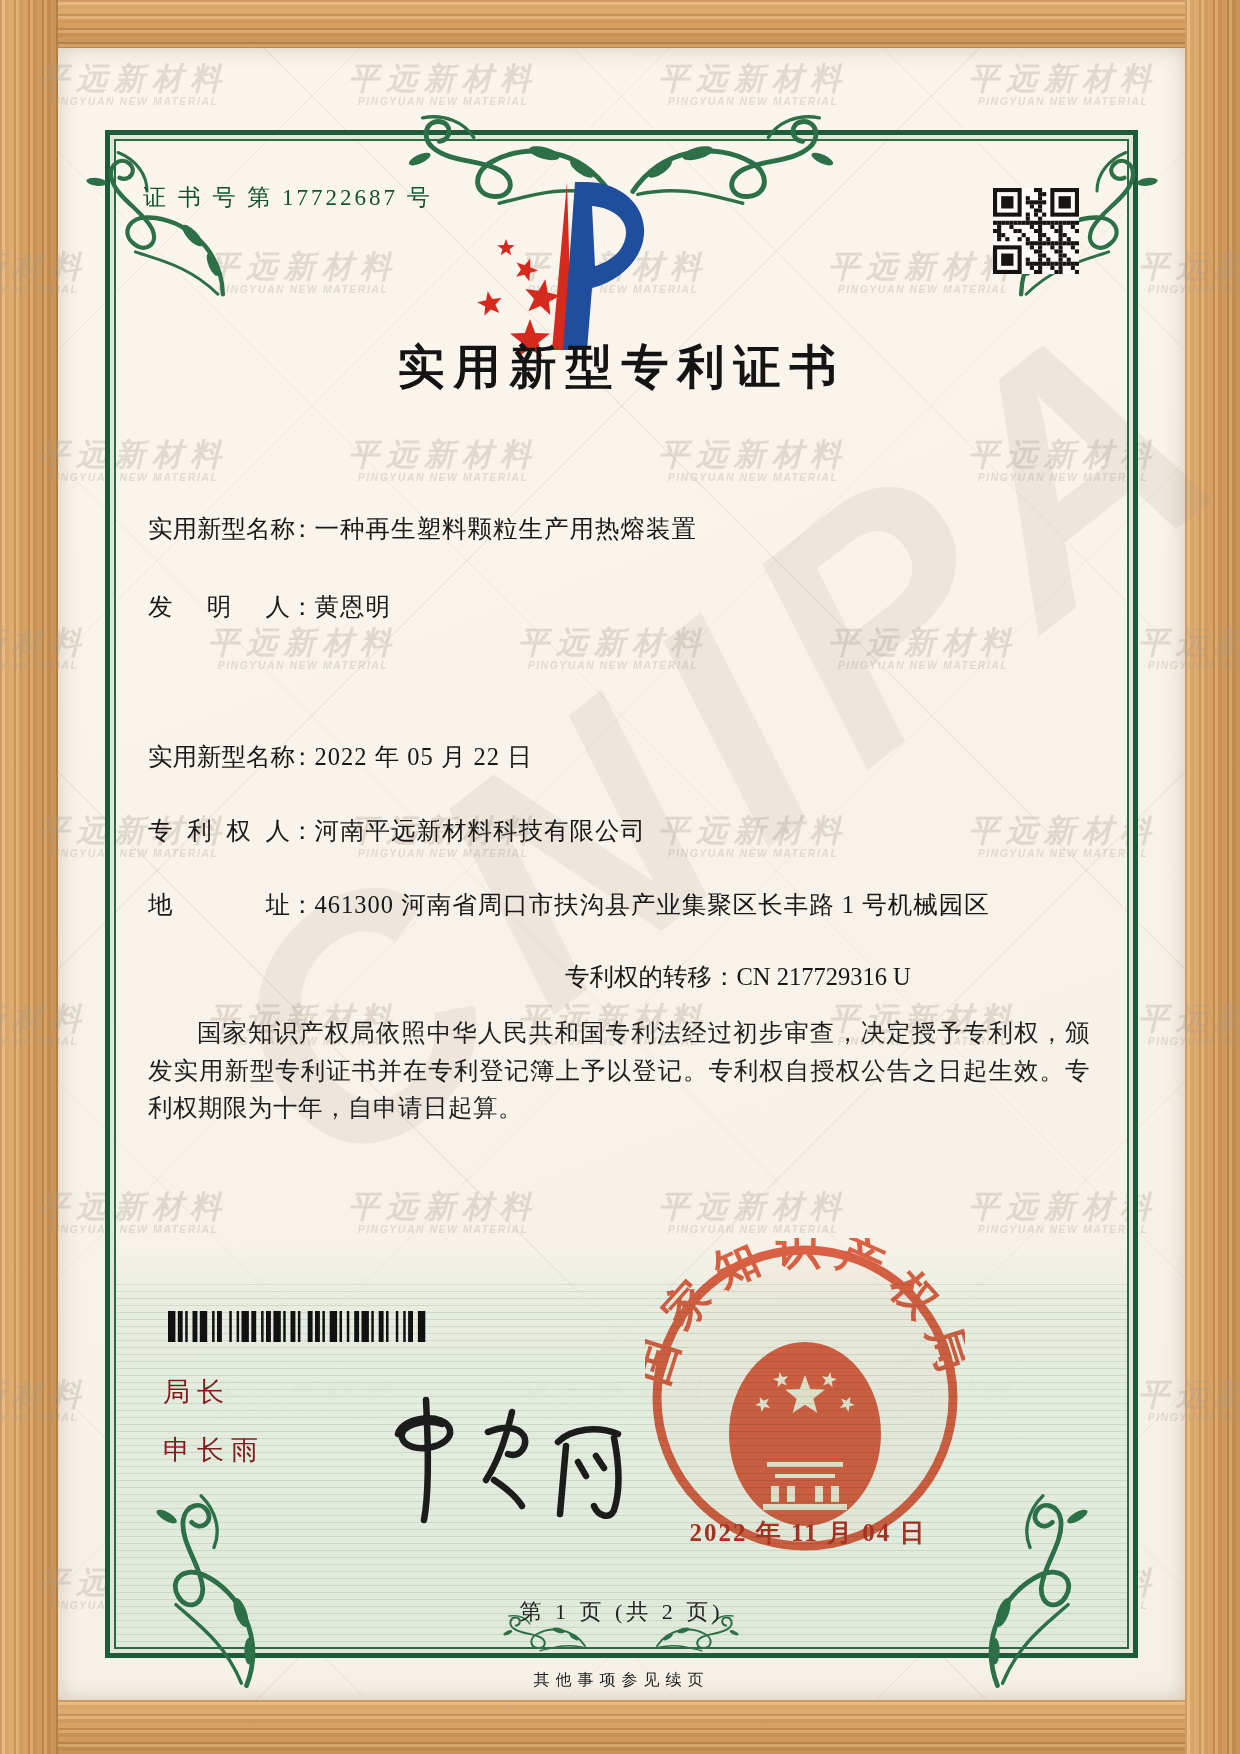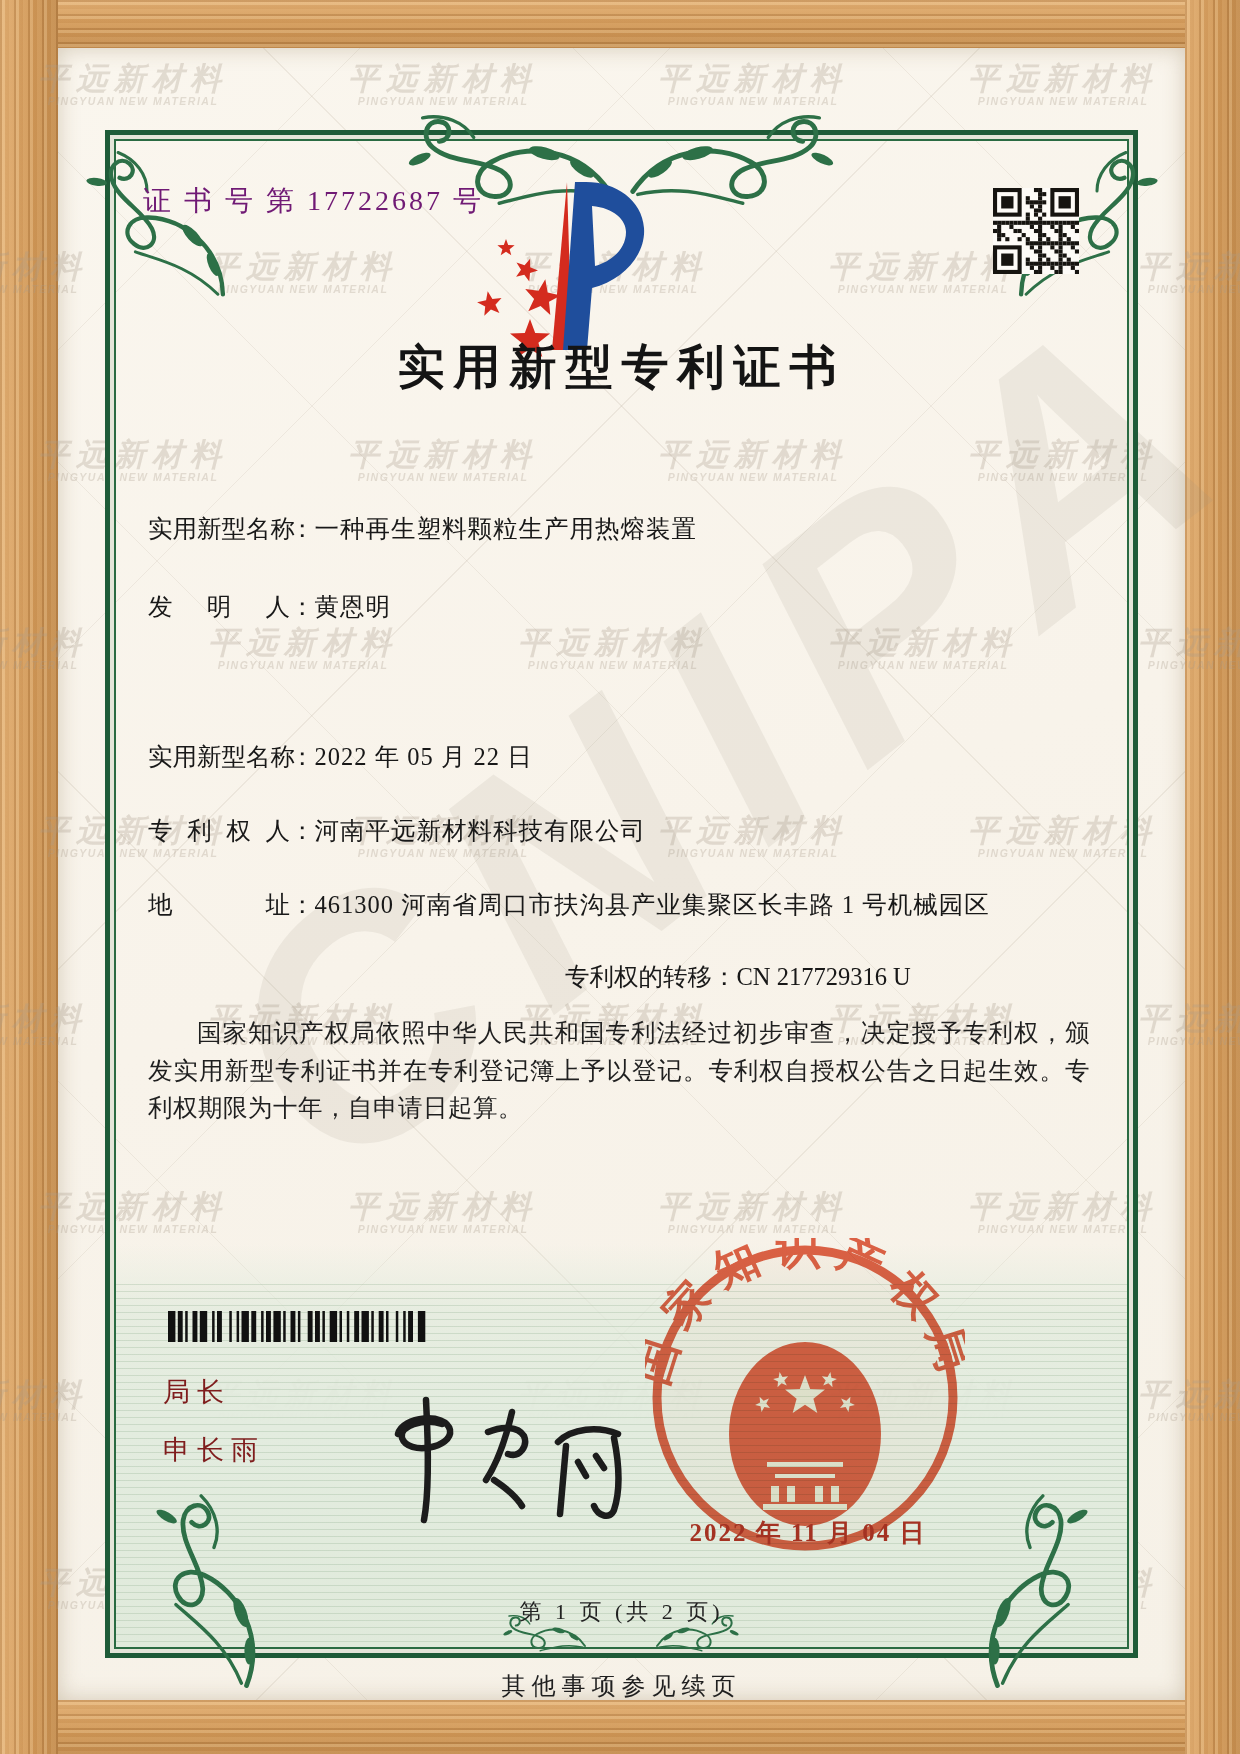--- a/index.html
+++ b/index.html
@@ -43,21 +43,21 @@
   .band{position:absolute;left:110px;top:1244px;width:1023px;height:410px;
     background:linear-gradient(180deg,rgba(227,236,223,0) 0%,rgba(225,235,221,.75) 16%,#e3ecdf 45%,#e0eadb 100%);}
   .band .lines{position:absolute;left:0;top:40px;right:0;bottom:0;opacity:.75;
     background:repeating-linear-gradient(180deg,rgba(140,172,140,.38) 0 1px,transparent 1px 7px);}
   
   .gborder{position:absolute;left:105px;top:130px;width:1033px;height:1528px;
     border:5px solid #1e5b38;box-sizing:border-box;
     box-shadow:inset 0 0 0 4px rgba(248,243,234,.9),inset 0 0 0 6px #2a6b42;}
   .orn{position:absolute;pointer-events:none;}
   
-  .cert-no{position:absolute;left:143px;top:182px;font-size:28px;letter-spacing:3px;color:#701a75;}
+  .cert-no{position:absolute;left:143px;top:182px;font-size:23px;letter-spacing:3px;color:#14532d;}
   .logo{position:absolute;left:468px;top:176px;width:190px;height:186px;}
   .qr{position:absolute;left:993px;top:188px;width:86px;height:86px;}
   .title{position:absolute;left:105px;top:336px;width:1033px;text-align:center;
     font-size:47px;font-weight:bold;letter-spacing:9px;color:#141414;}
   
   .field{position:absolute;left:148px;font-size:24.5px;color:#181818;white-space:nowrap;}
   .field .lbl{display:inline-block;width:142px;text-align:justify;text-align-last:justify;vertical-align:top;}
   .field .colon{vertical-align:top;}
   .field .val{display:inline-block;vertical-align:top;letter-spacing:1px;}
   .field.wrap{white-space:normal;}
@@ -75,21 +75,21 @@
   .officer{position:absolute;left:163px;top:1374px;font-size:27px;color:#7f1d1d;letter-spacing:7px;
     font-family:"Liberation Sans","DejaVu Sans",sans-serif;}
   .officer div{margin-bottom:22px;}
   .signature{position:absolute;left:372px;top:1388px;width:268px;height:140px;}
   .seal{position:absolute;left:645px;top:1238px;width:320px;height:320px;opacity:.92;mix-blend-mode:multiply;}
   .seal-date{position:absolute;left:688px;top:1516px;width:240px;text-align:center;
     font-size:25px;letter-spacing:2px;color:#a43222;font-weight:bold;}
   .page-footer{position:absolute;left:105px;top:1597px;width:1033px;text-align:center;
     font-size:22px;letter-spacing:4px;color:#222;}
   .cont-note{position:absolute;left:105px;top:1670px;width:1033px;text-align:center;
-    font-size:24px;letter-spacing:6px;color:#1f1f1f;}
+    font-size:16px;letter-spacing:6px;color:#1f1f1f;}
 </style>
 </head>
 <body>
 
 <div class="page">
 
   <div class="wood h" id="wood-top"></div>
   <div class="wood h" id="wood-bottom"></div>
   <div class="wood v" id="wood-left"></div>
   <div class="wood v" id="wood-right"></div>

